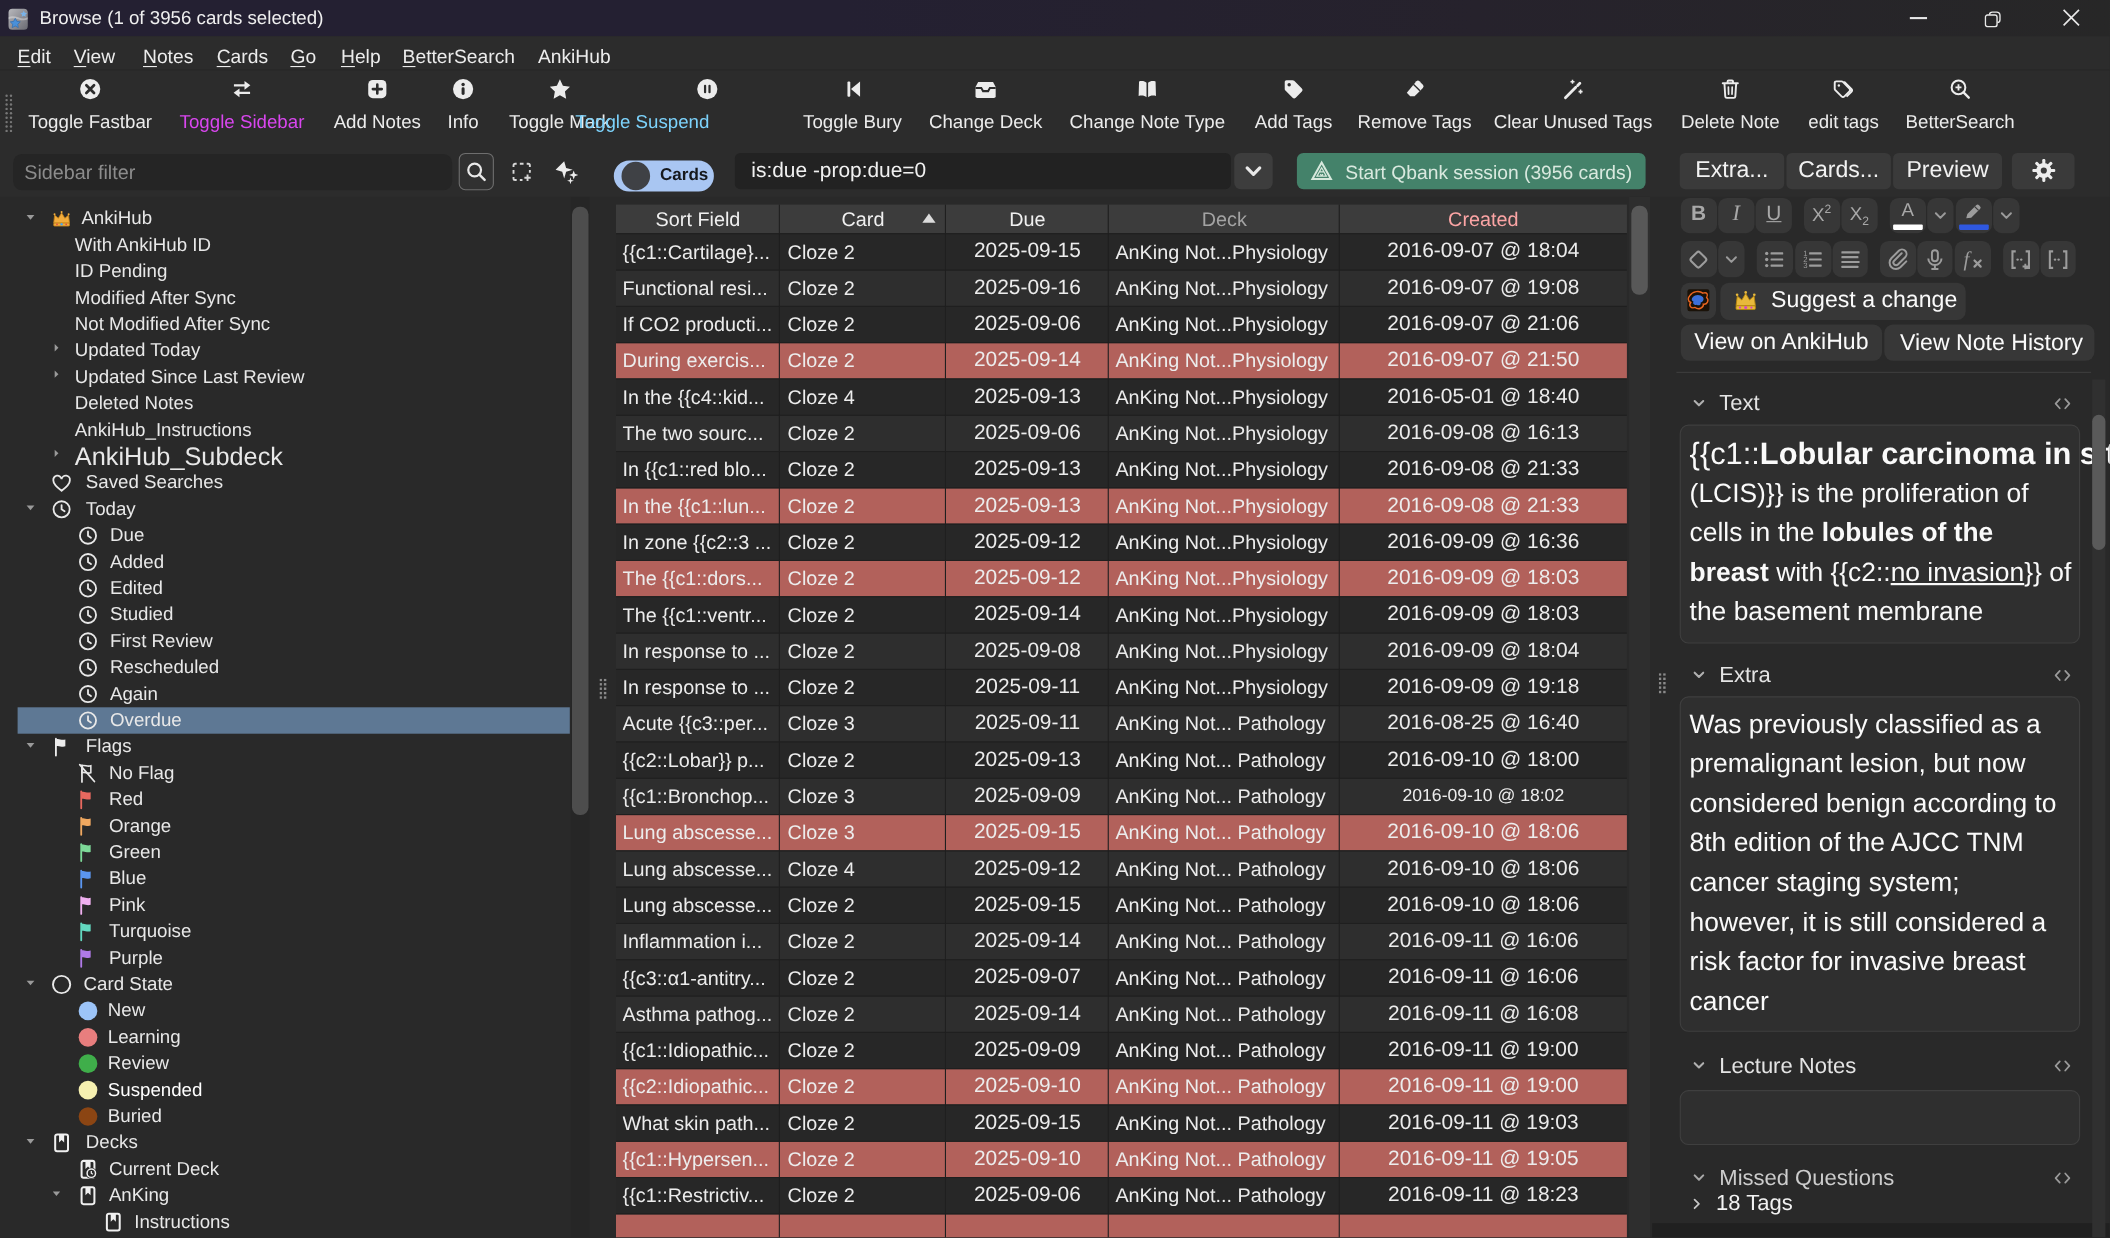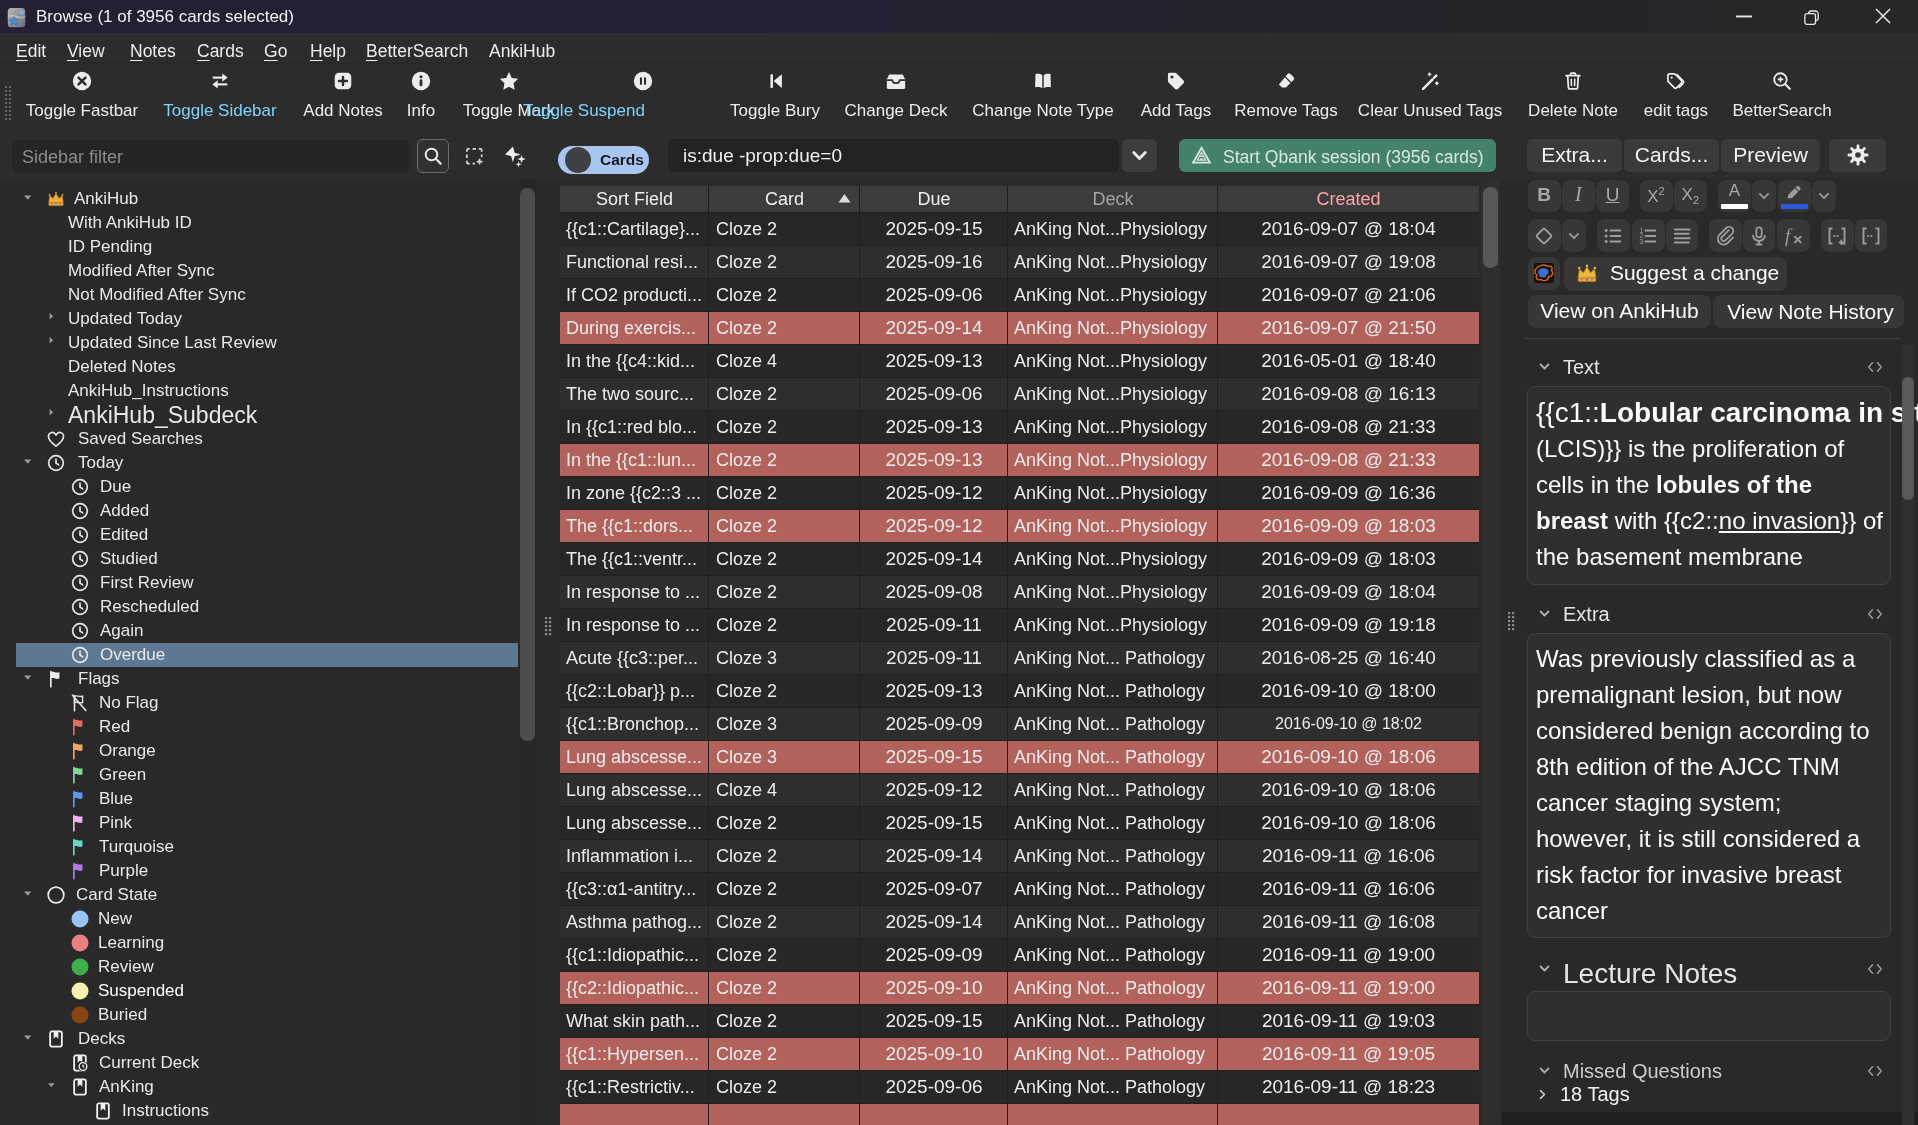--- a/index.html
+++ b/index.html
@@ -64,21 +64,21 @@
     <circle cx="12" cy="12" r="10" fill="#ececec"></circle>
     <path d="M8.2 8.2 L15.8 15.8 M15.8 8.2 L8.2 15.8" stroke="#2c2c2c" stroke-width="2.7" stroke-linecap="round"></path>
   </svg>
 <div class="ab" style="left:-38px;top:101px;width:240px;text-align:center;font-size:17px;color:#ececec">Toggle Fastbar</div>
 <svg style="position:absolute;left:209px;top:70px" width="22" height="22" viewBox="0 0 24 24">
     <path d="M4 8.3 H16.2" stroke="#ececec" stroke-width="2.3"></path>
     <path d="M14.5 3.9 L20.3 8.3 L14.5 12.7 Z" fill="#ececec"></path>
     <path d="M7.8 15.7 H20" stroke="#ececec" stroke-width="2.3"></path>
     <path d="M9.5 11.3 L3.7 15.7 L9.5 20.1 Z" fill="#ececec"></path>
   </svg>
-<div class="ab" style="left:100px;top:101px;width:240px;text-align:center;font-size:17px;color:#7dd3fc">Toggle Sidebar</div>
+<div class="ab" style="left:100px;top:101px;width:240px;text-align:center;font-size:17px;color:#d946ef">Toggle Sidebar</div>
 <svg style="position:absolute;left:332px;top:70px" width="22" height="22" viewBox="0 0 24 24">
     <rect x="3" y="3" width="18" height="18" rx="4.5" fill="#ececec"></rect>
     <path d="M12 7.6 V16.4 M7.6 12 H16.4" stroke="#2c2c2c" stroke-width="2.6" stroke-linecap="round"></path>
   </svg>
 <div class="ab" style="left:223px;top:101px;width:240px;text-align:center;font-size:17px;color:#ececec">Add Notes</div>
 <svg style="position:absolute;left:410px;top:70px" width="22" height="22" viewBox="0 0 24 24">
     <circle cx="12" cy="12" r="10" fill="#ececec"></circle>
     <circle cx="12" cy="7.4" r="1.7" fill="#2c2c2c"></circle>
     <rect x="10.5" y="10.2" width="3" height="7.6" rx="1.4" fill="#2c2c2c"></rect>
   </svg>
@@ -748,21 +748,21 @@
 <div class="ab" style="left:1536px;top:677px;width:352px;height:36px;line-height:36px;font-size:24px;color:#fafafa;white-space:nowrap">premalignant lesion, but now</div>
 <div class="ab" style="left:1536px;top:713px;width:352px;height:36px;line-height:36px;font-size:24px;color:#fafafa;white-space:nowrap">considered benign according to</div>
 <div class="ab" style="left:1536px;top:749px;width:352px;height:36px;line-height:36px;font-size:24px;color:#fafafa;white-space:nowrap">8th edition of the AJCC TNM</div>
 <div class="ab" style="left:1536px;top:785px;width:352px;height:36px;line-height:36px;font-size:24px;color:#fafafa;white-space:nowrap">cancer staging system;</div>
 <div class="ab" style="left:1536px;top:821px;width:352px;height:36px;line-height:36px;font-size:24px;color:#fafafa;white-space:nowrap">however, it is still considered a</div>
 <div class="ab" style="left:1536px;top:857px;width:352px;height:36px;line-height:36px;font-size:24px;color:#fafafa;white-space:nowrap">risk factor for invasive breast</div>
 <div class="ab" style="left:1536px;top:893px;width:352px;height:36px;line-height:36px;font-size:24px;color:#fafafa;white-space:nowrap">cancer</div>
 <svg style="position:absolute;left:1536px;top:960px" width="17" height="17" viewBox="0 0 24 24">
     <path d="M6.5 9.2 L12 14.8 L17.5 9.2" stroke="#b0b0b0" stroke-width="2.6" fill="none" stroke-linecap="round" stroke-linejoin="round"></path>
   </svg>
-<div class="ab" style="left:1563px;top:958px;font-size:28px;color:#e4e4e4">Lecture Notes</div>
+<div class="ab" style="left:1563px;top:958px;font-size:20px;color:#e4e4e4">Lecture Notes</div>
 <svg style="position:absolute;left:1864px;top:959px" width="22" height="20" viewBox="0 0 24 24">
     <path d="M9 7 L4.5 12 L9 17 M15 7 L19.5 12 L15 17" fill="none" stroke="#9a9a9a" stroke-width="1.9" stroke-linecap="round" stroke-linejoin="round"></path>
   </svg>
 <div class="ab" style="left:1527px;top:991px;width:364px;height:50px;background:#2f2f2f;border:1px solid #3f3f3f;border-radius:8px"></div>
 <svg style="position:absolute;left:1536px;top:1062px" width="17" height="17" viewBox="0 0 24 24">
     <path d="M6.5 9.2 L12 14.8 L17.5 9.2" stroke="#a8a8a8" stroke-width="2.6" fill="none" stroke-linecap="round" stroke-linejoin="round"></path>
   </svg>
 <div class="ab" style="left:1563px;top:1060px;font-size:20px;color:#cccccc">Missed Questions</div>
 <svg style="position:absolute;left:1864px;top:1061px" width="22" height="20" viewBox="0 0 24 24">
     <path d="M9 7 L4.5 12 L9 17 M15 7 L19.5 12 L15 17" fill="none" stroke="#9a9a9a" stroke-width="1.9" stroke-linecap="round" stroke-linejoin="round"></path>

